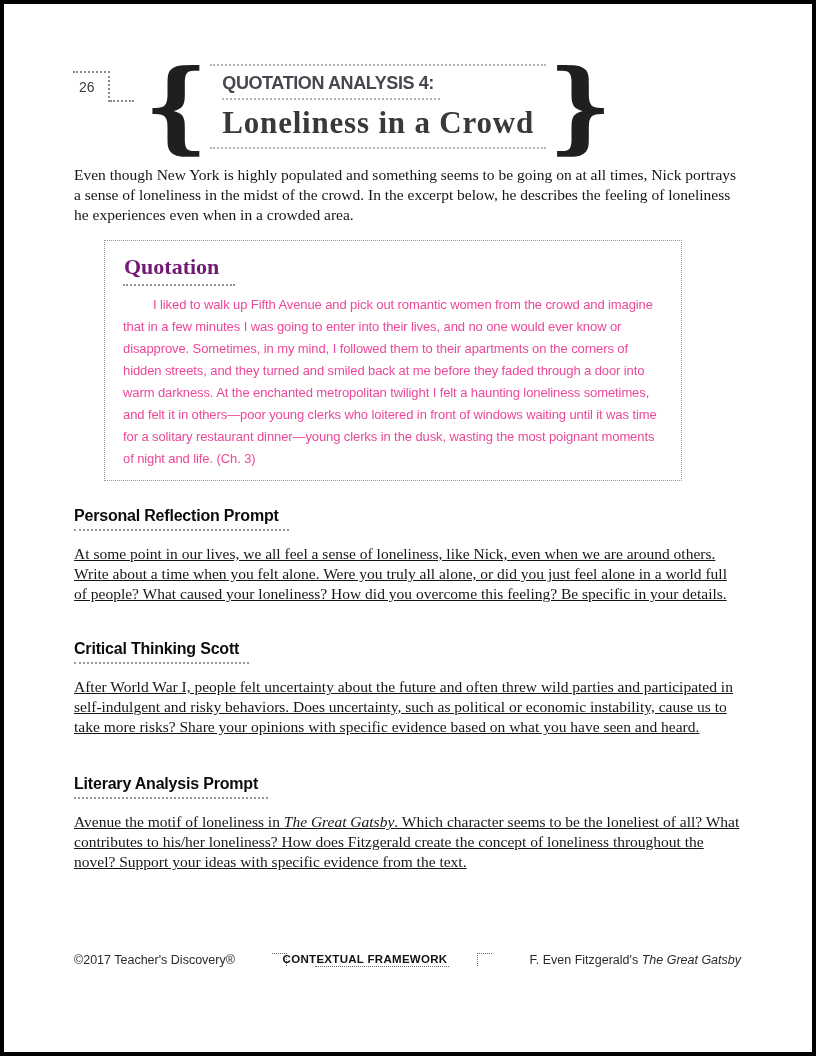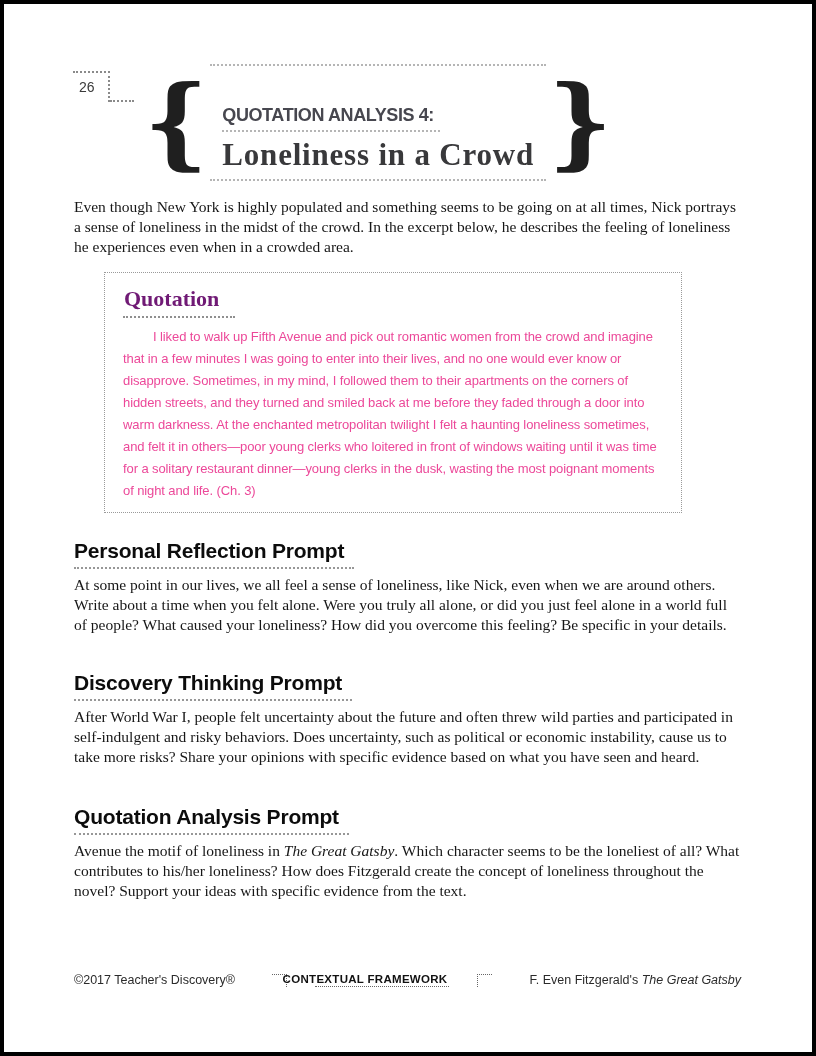--- a/index.html
+++ b/index.html
@@ -54,21 +54,20 @@
     flex: 0 0 auto;
   }
   .title-kicker {
     display: inline-block;
     font-family: "Liberation Sans", sans-serif;
     font-weight: bold;
     font-size: 18px; letter-spacing: -0.4px;
     color: #47474f;
     border-bottom: 2px dotted #b5b5b5;
     padding: 0 6px 4px 0;
-    margin-top: 32px;
   }
   .title-main {
     font-family: "Liberation Serif", serif;
     font-weight: bold;
     font-size: 31px; letter-spacing: 0.8px;
     color: #39393b;
     margin-top: 5px;
     white-space: nowrap;
   }
 
@@ -102,35 +101,35 @@
     color: #ec4899;
     text-indent: 30px;
   }
 
   
   .section h3 {
     margin: 0 0 0 70px;
     display: inline-block;
     font-family: "Liberation Sans", sans-serif;
     font-weight: bold;
-    font-size: 21px; letter-spacing: -0.2px;
+    font-size: 16px; letter-spacing: -0.2px;
     color: #0c0c0c;
     border-bottom: 2px dotted #979797;
     padding: 0 10px 4px 0;
   }
   .section.s1 h3 { margin-top: 26px; }
   .section.s2 h3 { margin-top: 36px; }
   .section.s3 h3 { margin-top: 38px; }
-  .section p { margin-top: 6px; }
+  .section p { margin-top: 13px; text-decoration: underline; }
   .book-italic { font-style: italic; }
 
   
   .footer {
-    position: absolute; left: 70px; right: 71px; bottom: 64px;
-    display: flex; align-items: flex-end;
+    position: absolute; left: 70px; right: 71px; bottom: 80px;
+    display: flex; align-items: center;
     font-family: "Liberation Sans", sans-serif;
     font-size: 12.5px; color: #2a2a2a;
     height: 24px;
     gap: 28px;
   }
   .f-copy { padding-right: 9px; padding-bottom: 1px; white-space: nowrap; }
   .f-bracket-left {
     width: 15px; height: 13px;
     border-top: 1px dotted #666;
     border-right: 1px dotted #666;
@@ -182,26 +181,26 @@
     <div class="quote-heading">Quotation</div>
     <p class="quote-text">I liked to walk up Fifth Avenue and pick out romantic women from the crowd and imagine that in a few minutes I was going to enter into their lives, and no one would ever know or disapprove. Sometimes, in my mind, I followed them to their apartments on the corners of hidden streets, and they turned and smiled back at me before they faded through a door into warm darkness. At the enchanted metropolitan twilight I felt a haunting loneliness sometimes, and felt it in others—poor young clerks who loitered in front of windows waiting until it was time for a solitary restaurant dinner—young clerks in the dusk, wasting the most poignant moments of night and life. (Ch. 3)</p>
   </div>
 
   <div class="section s1">
     <h3>Personal Reflection Prompt</h3>
     <p>At some point in our lives, we all feel a sense of loneliness, like Nick, even when we are around others. Write about a time when you felt alone. Were you truly all alone, or did you just feel alone in a world full of people? What caused your loneliness? How did you overcome this feeling? Be specific in your details.</p>
   </div>
 
   <div class="section s2">
-    <h3>Discovery Thinking Prompt</h3>
+    <h3>Critical Thinking Scott</h3>
     <p>After World War I, people felt uncertainty about the future and often threw wild parties and participated in self-indulgent and risky behaviors. Does uncertainty, such as political or economic instability, cause us to take more risks? Share your opinions with specific evidence based on what you have seen and heard.</p>
   </div>
 
   <div class="section s3">
-    <h3>Quotation Analysis Prompt</h3>
+    <h3>Literary Analysis Prompt</h3>
     <p><span>Avenue the motif of loneliness in </span><span class="book-italic">The Great Gatsby</span><span>. Which character seems to be the loneliest of all? What contributes to his/her loneliness? How does Fitzgerald create the concept of loneliness throughout the novel? Support your ideas with specific evidence from the text.</span></p>
   </div>
 
   <div class="footer">
     <span class="f-copy">©2017 Teacher's Discovery®</span>
     <span class="f-bracket-left"></span>
     <span class="f-leader">
       <span class="f-label">CONTEXTUAL FRAMEWORK</span>
     </span>
     <span class="f-bracket-right"></span>

